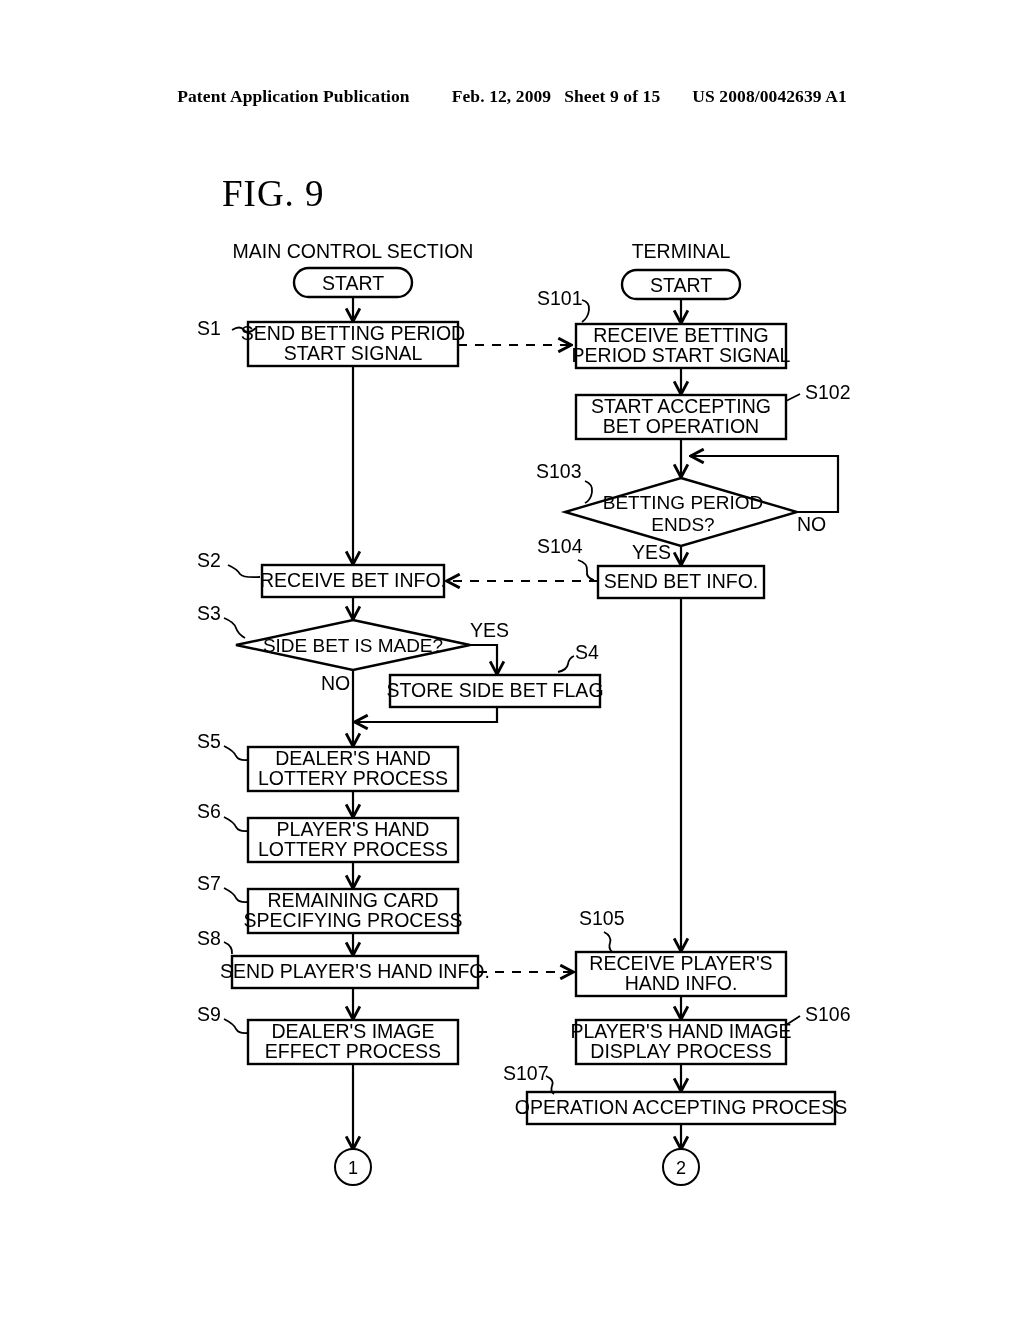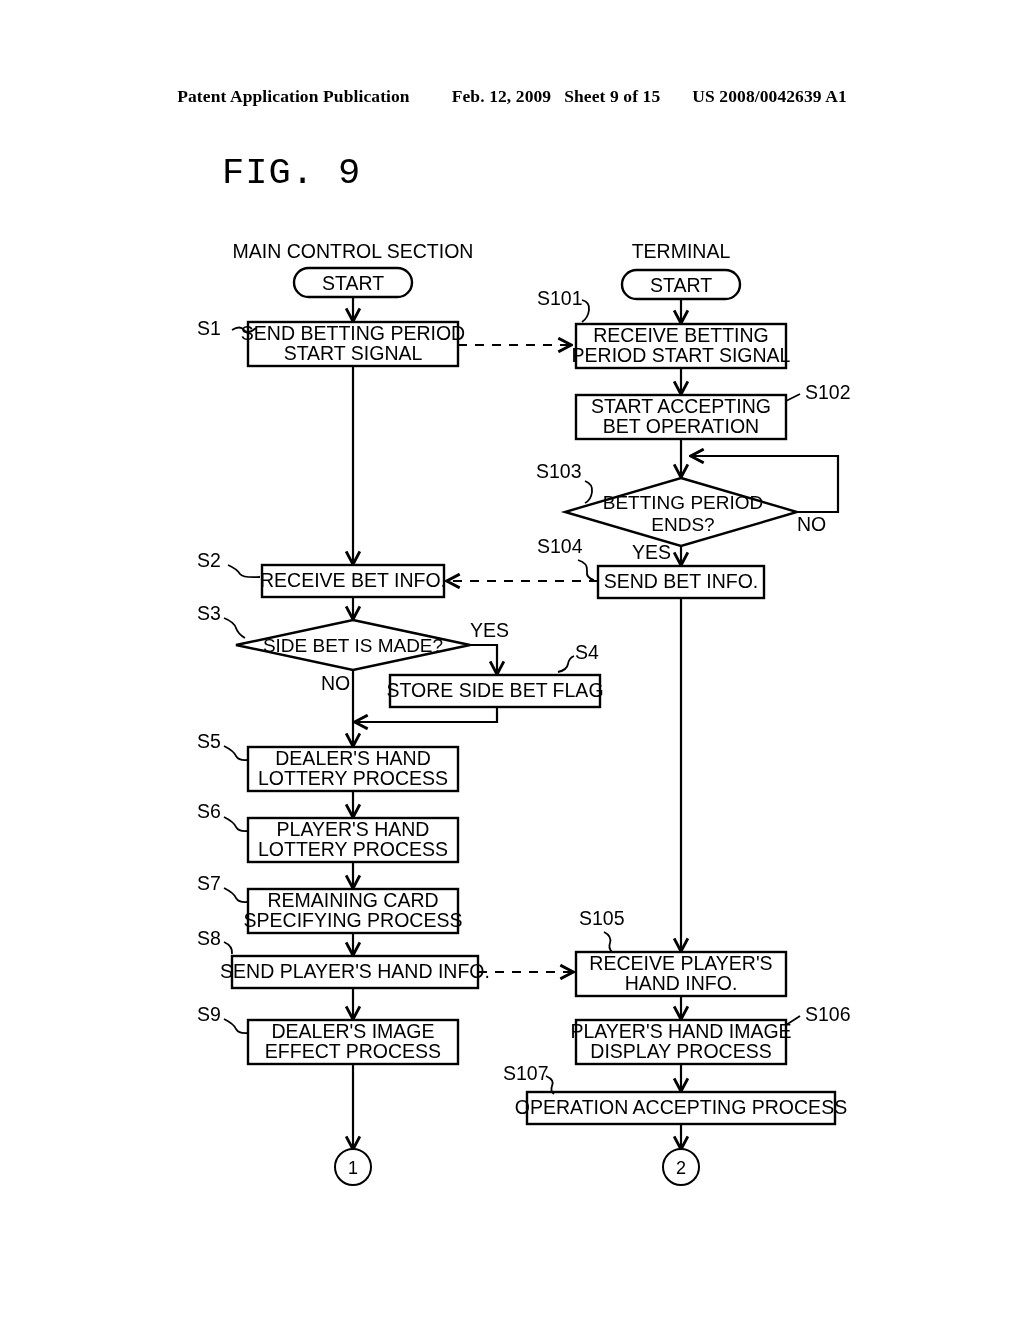--- a/index.html
+++ b/index.html
@@ -38,24 +38,24 @@
   }
   #pub-header .hdr-left   { margin-right: 42px; }
   #pub-header .hdr-mid    { margin-right: 32px; }
   #pub-header .hdr-mid .sheet { margin-left: 13px; }
   #pub-header .hdr-right  { }
 
   
   #fig-title {
     position: absolute;
     left: 222px;
-    top: 152px;
+    top: 172px;
     font-size: 37px;
     letter-spacing: 1px;
-    font-family: Liberation Mono, monospace;
+    font-family: Liberation Serif, serif;
   }
 
   
   #flow {
     position: absolute;
     left: 0;
     top: 0;
   }
   .shape {
     fill: #ffffff;

